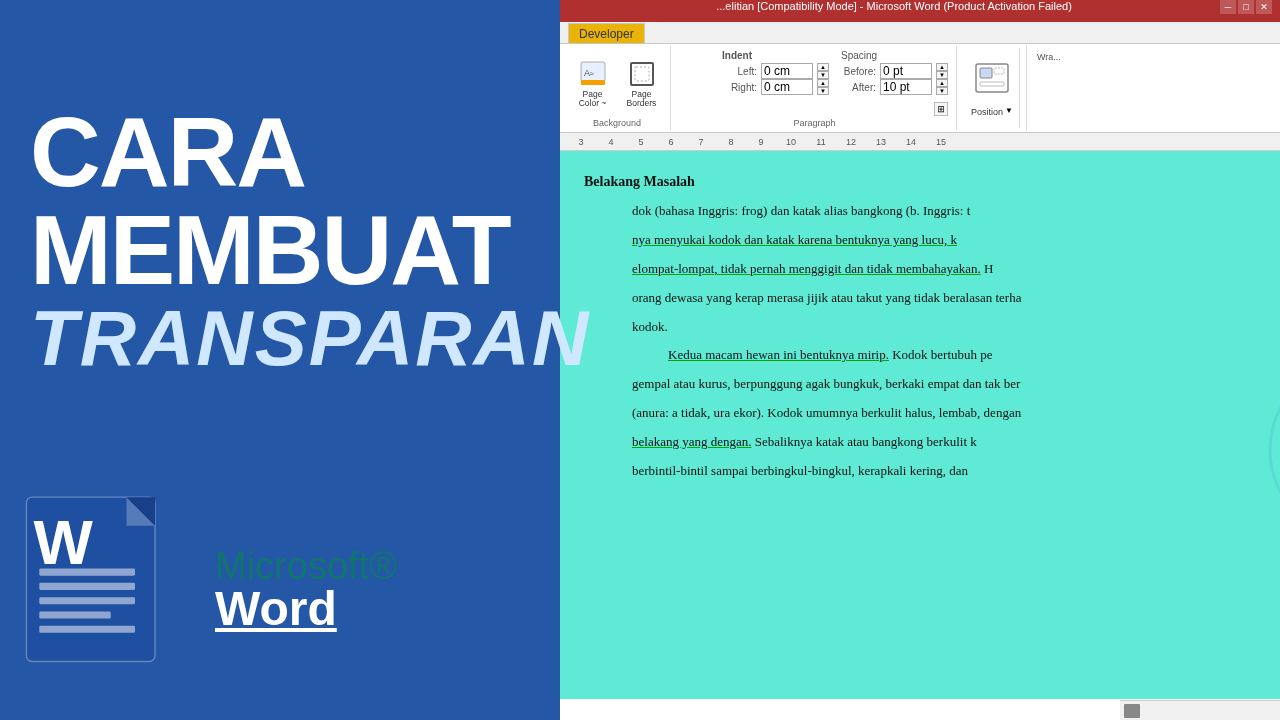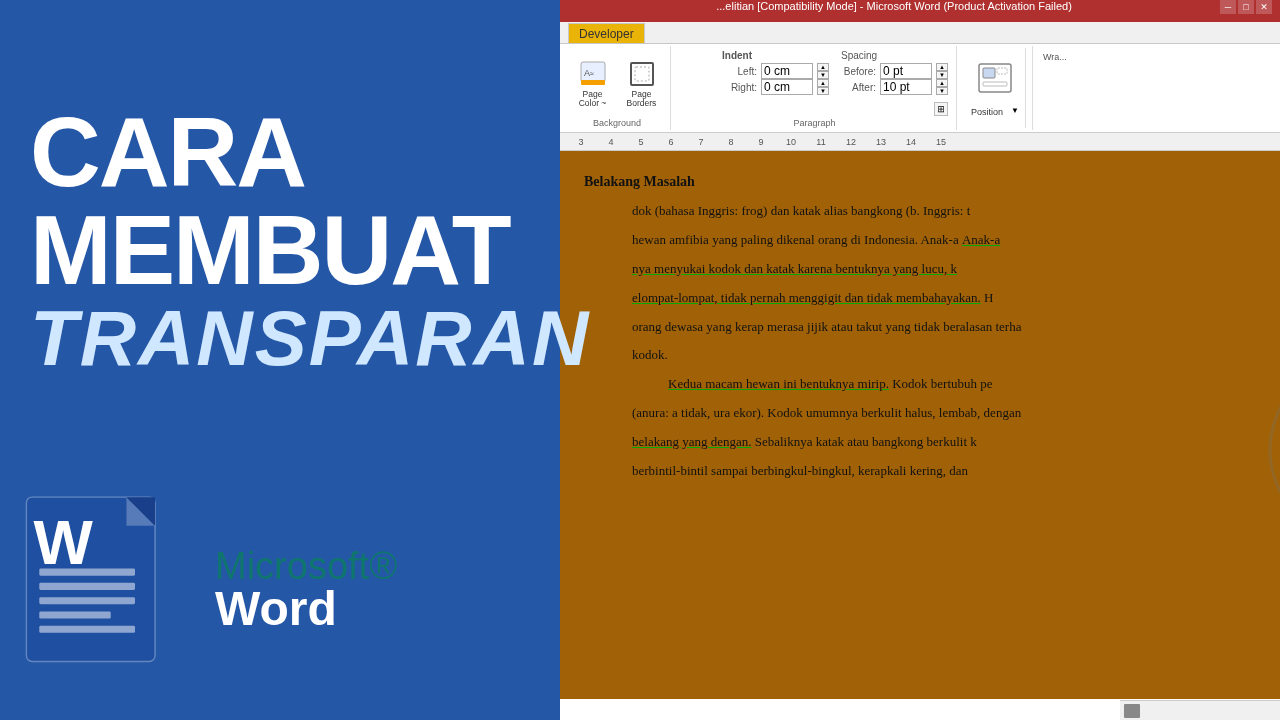--- a/index.html
+++ b/index.html
@@ -94,20 +94,21 @@
       font-weight: 300;
       line-height: 1;
     }
 
     .word-text {
       font-size: 48px;
       color: #ffffff;
       font-family: 'Segoe UI', Arial, sans-serif;
       font-weight: 700;
       line-height: 1;
+      text-decoration: underline;
     }
 
     
     .right-panel {
       position: absolute;
       left: 560px; top: 0;
       width: 720px; height: 720px;
       background: #fff;
       z-index: 2;
       overflow: hidden;
@@ -322,21 +323,21 @@
 
     
     .doc-content {
       padding: 20px 24px;
       font-family: 'Times New Roman', serif;
       font-size: 13px;
       line-height: 1.6;
       color: #111;
       overflow: hidden;
       height: calc(720px - 22px - 112px - 18px - 20px);
-      background: #a16207;
+      background: #5eead4;
     }
 
     .doc-heading {
       font-weight: bold;
       font-size: 14px;
       margin-bottom: 8px;
     }
 
     .doc-para {
       text-align: justify;
@@ -549,21 +550,21 @@
       <div class="ribbon-group" style="min-width:60px;">
         <div class="position-btn-area">
           <div class="position-large-icon">
             <svg width="40" height="40" viewBox="0 0 40 40">
               <rect x="4" y="4" width="32" height="28" rx="2" fill="none" stroke="#888" stroke-width="1.5"></rect>
               <rect x="8" y="8" width="12" height="10" rx="1" fill="#c8d8f0" stroke="#888" stroke-width="1"></rect>
               <rect x="22" y="8" width="10" height="6" rx="1" fill="none" stroke="#bbb" stroke-width="1" stroke-dasharray="2,1"></rect>
               <rect x="8" y="22" width="24" height="4" rx="1" fill="none" stroke="#bbb" stroke-width="1"></rect>
             </svg>
           </div>
-          <div style="display:flex;align-items:center;gap:8px;">
+          <div style="display:flex;align-items:center;gap:2px;">
             <span class="position-label">Position</span>
             <span style="font-size:8px;">▼</span>
           </div>
         </div>
         <div class="ribbon-group-label"></div>
       </div>
 
       <div class="ribbon-group" style="min-width:40px; overflow:hidden;">
         <div style="font-size:9px; color:#555; font-family:'Segoe UI',Arial; padding-top:4px;">Wra...</div>
       </div>
@@ -597,38 +598,38 @@
     </svg>
   </div>
 
   <div class="doc-content">
     <div class="doc-heading">Belakang Masalah</div>
 
     <p class="doc-para">
       <span>dok (bahasa Inggris: frog) dan katak alias bangkong (b. Inggris: t</span>
     </p>
     <p class="doc-para">
-      <span>hewan amfibia yang paling dikenal orang di Indonesia. Anak-a</span>&nbsp;<span class="underline-green">Anak-a</span>
-    </p>
-    <p class="doc-para">
       <span class="underline-green">nya menyukai kodok dan katak karena bentuknya yang lucu, k</span>
     </p>
     <p class="doc-para">
       <span class="underline-green">elompat-lompat, tidak pernah menggigit dan tidak membahayakan.</span>&nbsp;H
     </p>
     <p class="doc-para">
       <span>orang dewasa yang kerap merasa jijik atau takut yang tidak beralasan terha</span>
     </p>
     <p class="doc-para">
       <span>kodok.</span>
     </p>
     <p class="doc-para indent">
       <span class="underline-green">Kedua macam hewan ini bentuknya mirip.</span>&nbsp;Kodok bertubuh pe
     </p>
     <p class="doc-para">
+      <span>gempal atau kurus, berpunggung agak bungkuk, berkaki empat dan tak ber</span>
+    </p>
+    <p class="doc-para">
       <span>(anura: a tidak, ura ekor). Kodok umumnya berkulit halus, lembab, dengan</span>
     </p>
     <p class="doc-para">
       <span class="underline-green">belakang yang dengan.</span>&nbsp;Sebaliknya katak atau bangkong berkulit k
     </p>
     <p class="doc-para">
       <span>berbintil-bintil sampai berbingkul-bingkul, kerapkali kering, dan</span>
     </p>
   </div>
 

